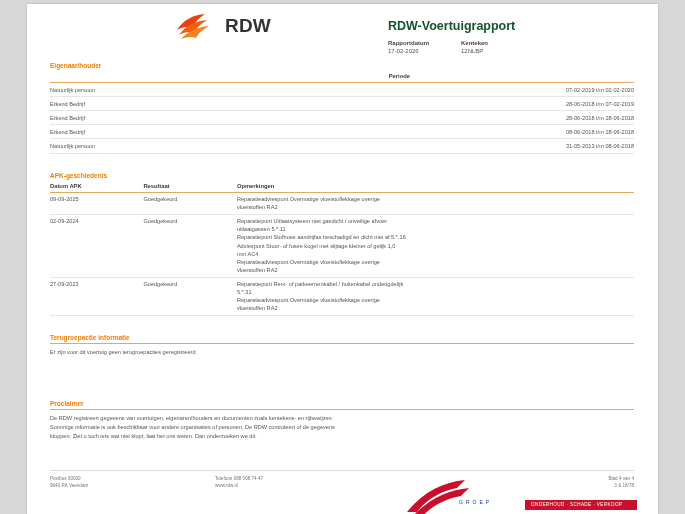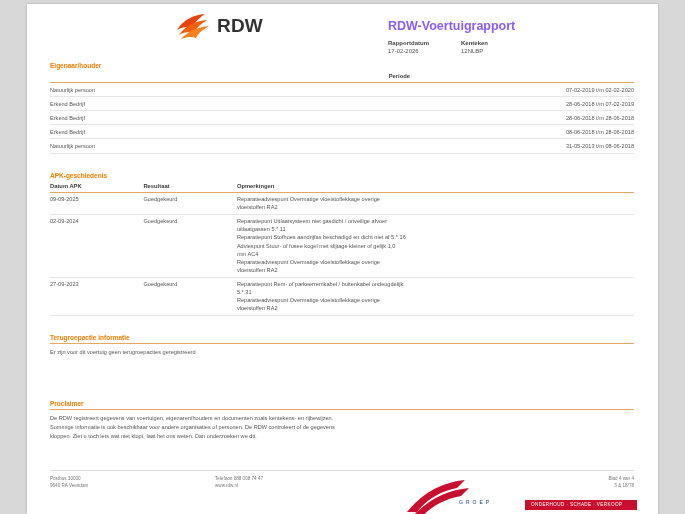--- a/index.html
+++ b/index.html
@@ -39,29 +39,29 @@
     width: 42px;
     height: 28px;
     position: relative;
   }
   .logo-mark svg { display: block; }
   .logo-text {
     font-size: 19px;
     font-weight: bold;
     color: #333333;
     letter-spacing: .2px;
-    margin-left: 0;
+    margin-left: 8px;
   }
   .doc-title {
     position: absolute;
     left: 361px;
     top: 15px;
     font-size: 12.5px;
     font-weight: bold;
-    color: #8b5cf6;
+    color: #14532d;
   }
   .meta {
     position: absolute;
     left: 361px;
     top: 36px;
     display: flex;
     gap: 32px;
   }
   .meta-label {
     font-size: 6px;

